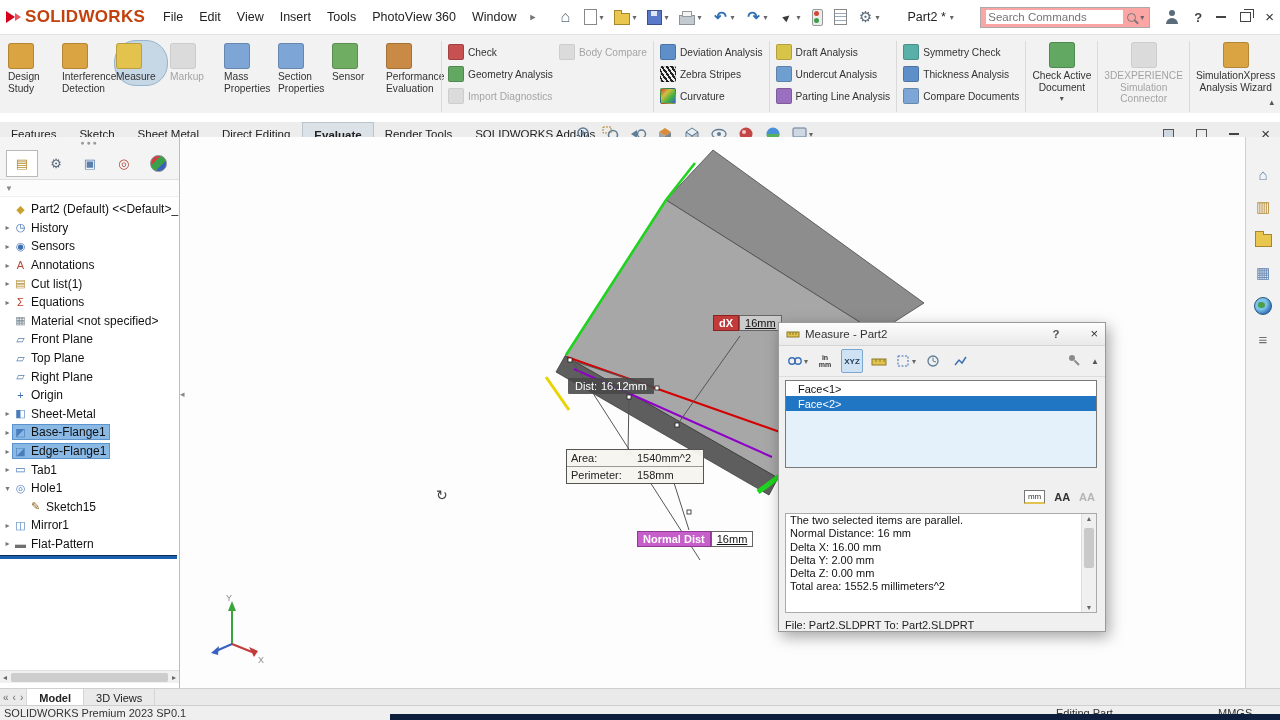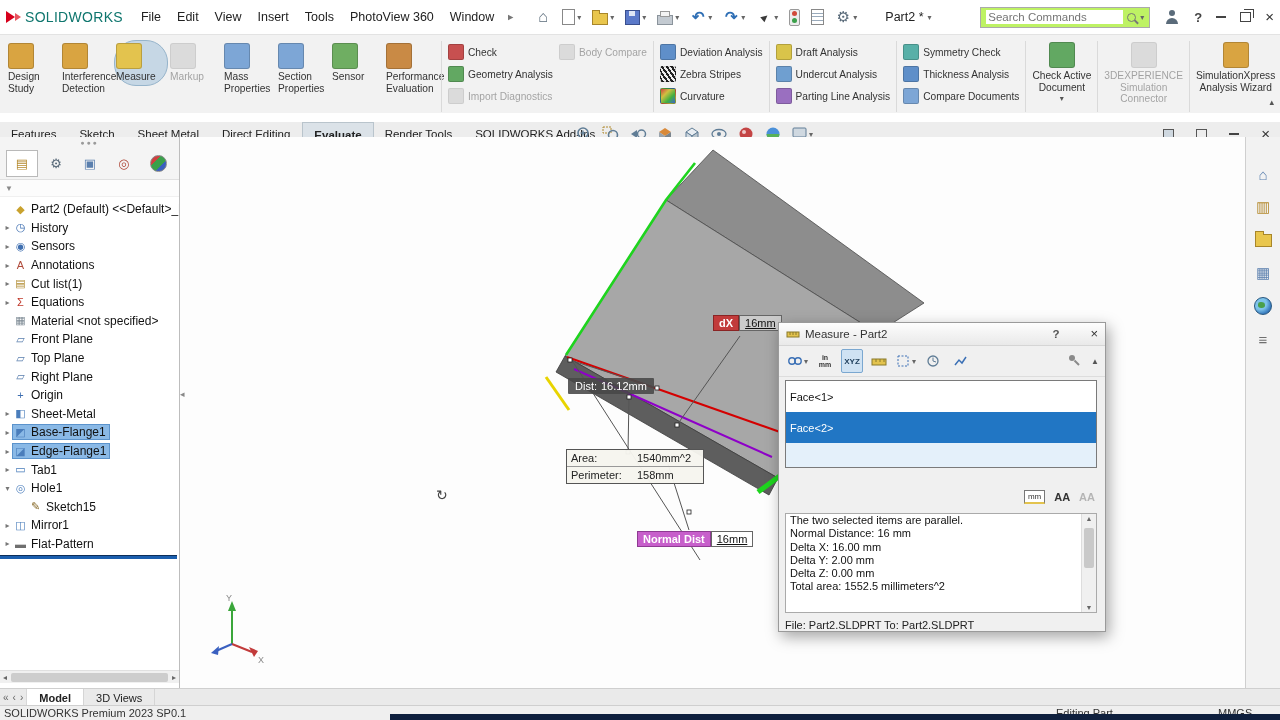--- a/index.html
+++ b/index.html
@@ -4,21 +4,21 @@
 <style>
   html,body{margin:0;padding:0;background:#888;}
   #app{position:relative;width:1280px;height:720px;background:#fff;overflow:hidden;
        font-family:"Liberation Sans",sans-serif;font-size:12px;color:#222;}
   
   #titlebar{position:absolute;top:0;left:0;right:0;height:35px;background:#fff;
             border-bottom:1px solid #e3e3e3;display:flex;align-items:center;padding:0 6px;box-sizing:border-box;}
   #logo{display:flex;align-items:center;gap:4px;margin-right:10px;}
   #logo .mark{width:0;height:0;border-left:9px solid #d6001c;border-top:6px solid transparent;border-bottom:6px solid transparent;}
   #logo .mark2{width:0;height:0;border-left:6px solid #e8555f;border-top:4px solid transparent;border-bottom:4px solid transparent;margin-left:-4px;}
-  #logo .word{color:#0f766e;font-weight:normal;font-size:14px;letter-spacing:.3px;}
+  #logo .word{color:#c2410c;font-weight:bold;font-size:17px;letter-spacing:.3px;}
   .menu-item{padding:3px 8px;font-size:12.5px;color:#222;cursor:default;}
   #menu-expand{color:#777;font-size:9px;margin:0 4px;}
   
   #qat{display:flex;align-items:center;gap:7px;margin-left:14px;}
   .qat{display:flex;align-items:center;gap:2px;padding:2px 2px;}
   .qicon{width:16px;height:16px;display:inline-flex;align-items:center;justify-content:center;position:relative;}
   .dd{font-size:8px;color:#666;}
   .qi-home::before{content:"⌂";font-size:16px;color:#5a6b7a;}
   .qi-new-document{width:11px;height:14px;background:#fff;border:1px solid #888;}
   .qi-file-properties{width:11px;height:14px;border:1px solid #888;
@@ -31,21 +31,21 @@
   .qi-print::before{content:'';position:absolute;left:2px;top:-5px;width:8px;height:4px;background:#f4f4f4;border:1px solid #999;}
   .qi-undo::before{content:"↶";color:#2f6fb5;font-size:15px;font-weight:bold;}
   .qi-redo::before{content:"↷";color:#2f6fb5;font-size:15px;font-weight:bold;}
   .qi-select::before{content:"►";display:inline-block;transform:rotate(-40deg);color:#3a3a3a;font-size:11px;}
   .qi-rebuild{width:9px;height:15px;background:#ececec;border:1px solid #999;border-radius:2px;position:relative;}
   .qi-rebuild::before{content:'';position:absolute;left:1.5px;top:1.5px;width:5px;height:5px;border-radius:50%;background:#d04a3a;}
   .qi-rebuild::after{content:'';position:absolute;left:1.5px;bottom:1.5px;width:5px;height:5px;border-radius:50%;background:#3aa04a;}
   .qi-options::before{content:"⚙";font-size:15px;color:#5a6b7a;}
   #doc-title{margin-left:26px;font-size:12.5px;color:#222;display:flex;align-items:center;gap:4px;}
   #right-cluster{margin-left:auto;display:flex;align-items:center;gap:14px;}
-  #searchbox{width:170px;height:21px;border:1px solid #aaa;background:#bef264;display:flex;align-items:center;padding:0 5px;gap:4px;box-sizing:border-box;}
+  #searchbox{width:170px;height:21px;border:1px solid #aaa;background:#fca5a5;display:flex;align-items:center;padding:0 5px;gap:4px;box-sizing:border-box;}
   #searchbox input{border:none;outline:none;flex:1;font-size:11.5px;color:#555;font-family:"Liberation Sans",sans-serif;min-width:10px;}
   .mag{width:7px;height:7px;border:1.5px solid #777;border-radius:50%;position:relative;flex:none;}
   .mag::after{content:'';position:absolute;width:5px;height:1.5px;background:#777;transform:rotate(45deg);right:-4px;bottom:-2px;}
   .person-icon{width:16px;height:16px;position:relative;}
   .person-icon::before{content:'';position:absolute;left:5px;top:1px;width:6px;height:6px;border-radius:50%;background:#5a6b7a;}
   .person-icon::after{content:'';position:absolute;left:2px;bottom:1px;width:12px;height:6px;border-radius:6px 6px 0 0;background:#5a6b7a;}
   .help-glyph{font-size:13px;color:#444;font-weight:bold;}
   .min-icon{display:inline-block;width:10px;height:1.5px;background:#444;}
   .restore-icon{display:inline-block;width:9px;height:8px;border:1.2px solid #444;position:relative;}
   .restore-icon::before{content:'';position:absolute;top:-4px;left:3px;width:9px;height:8px;border:1.2px solid #444;border-bottom:none;border-left:none;}
@@ -119,21 +119,21 @@
           box-shadow:3px 5px 14px rgba(0,0,0,.35);z-index:10;overflow:hidden;font-size:11px;}
   #dlg-title{height:22px;display:flex;align-items:center;gap:5px;padding:0 7px;background:linear-gradient(#fdfdfd,#e9e9e9);border-bottom:1px solid #d5d5d5;font-size:11.5px;color:#333;}
   #dlg-title .spacer{flex:1;}
   #dlg-toolbar{height:30px;display:flex;align-items:center;gap:5px;padding:0 6px;border-bottom:1px solid #ddd;}
   .dbtn{height:22px;min-width:20px;display:flex;align-items:center;justify-content:center;border:1px solid transparent;border-radius:2px;gap:1px;}
   .dbtn.active{background:#cfe2f3;border-color:#7aa7d0;}
   .units-2line{display:flex;flex-direction:column;font-size:7px;line-height:7px;color:#333;font-weight:bold;align-items:center;}
   .xyz-txt{font-size:8px;font-weight:bold;color:#23425f;}
   #dlg-right{margin-left:auto;display:flex;align-items:center;gap:10px;}
   #face-list{position:absolute;left:6px;top:57px;width:312px;height:88px;background:#e4f0fa;border:1px solid #7a7a7a;box-sizing:border-box;}
-  .face-row{height:31px;display:flex;align-items:center;padding:0 4px;background:#fff;color:#111;}
+  .face-row{height:15px;display:flex;align-items:center;padding:0 12px;background:#fff;color:#111;}
   .face-row.sel{background:#2176c4;color:#fff;}
   #mini-icons{position:absolute;right:10px;top:167px;display:flex;align-items:center;gap:9px;}
   .badge-mm{border:1px solid #777;background:#fff;font-size:8px;padding:0 3px;line-height:11px;color:#333;border-bottom:2px solid #e3c34e;}
   .aa-big{font-size:11px;font-weight:bold;color:#333;}
   .aa-small{font-size:11px;font-weight:bold;color:#b5b5b5;}
   #results{position:absolute;left:6px;top:190px;width:312px;height:100px;background:#fff;border:1px solid #aaa;box-sizing:border-box;overflow:hidden;}
   .res-line{padding:0 4px;font-size:11px;line-height:13.3px;color:#111;}
   #res-scroll{position:absolute;right:0;top:0;width:14px;height:98px;background:#f0f0f0;border-left:1px solid #ddd;}
   #res-scroll .sa{position:absolute;left:0;width:14px;text-align:center;font-size:7px;color:#666;}
   #res-scroll .thumb{position:absolute;left:1.5px;top:14px;width:10px;height:40px;background:#c9c9c9;border-radius:2px;}

